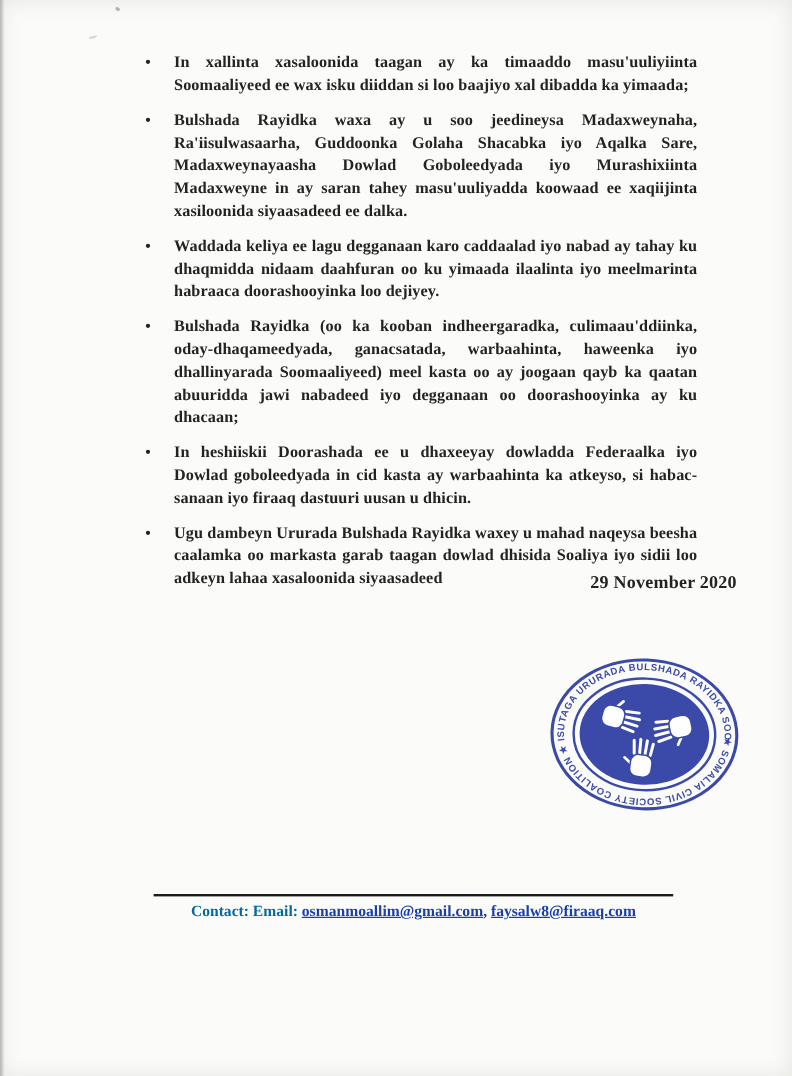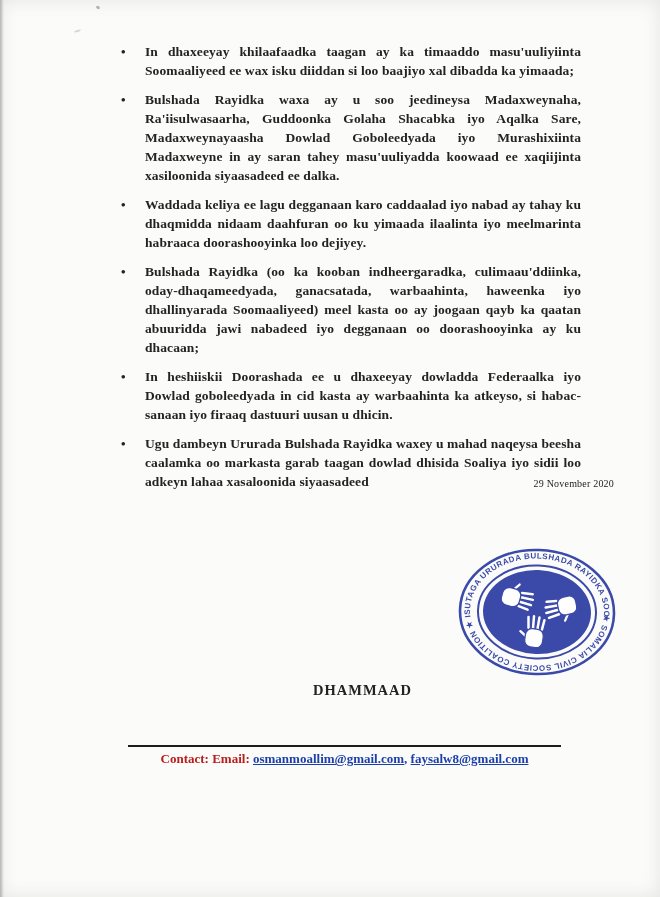--- a/index.html
+++ b/index.html
@@ -34,21 +34,21 @@
     font-size:13px;line-height:19px;
   }
   ul.bullets .btext{
     flex:1 1 auto;
     text-align:justify;
     letter-spacing:.1px;
   }
 
   .date{
     position:absolute;top:478px;right:46px;
-    font-size:10px;font-weight:400;letter-spacing:.2px;
+    font-size:15px;font-weight:700;letter-spacing:.2px;
   }
 
   .seal{
     position:absolute;left:455px;top:545px;
     width:164px;height:134px;
     opacity:.93;
   }
 
   .end-label{
     position:absolute;left:145px;top:682px;width:435px;
@@ -60,41 +60,41 @@
   .rule{
     position:absolute;left:128px;top:0;width:433px;height:2px;
     background:#1c1c1c;
   }
   .contact-line{
     position:absolute;left:128px;top:6px;width:433px;
     text-align:center;
     font-size:13px;font-weight:700;
     white-space:nowrap;
   }
-  .contact-line .clabel{color:#b91c1c;}
+  .contact-line .clabel{color:#0369a1;}
   .contact-line a.email{
     color:#1a3faa;
     text-decoration:underline;
     cursor:pointer;
   }
   .contact-line .sep{color:#1a3faa;}
 </style>
 </head>
 <body>
 
 <div class="page">
 
   <div class="edge-left"></div>
   <div class="speck s1"></div>
   <div class="speck s2"></div>
 
   <ul class="bullets">
     <li>
       <span class="marker">•</span>
-      <span class="btext">In dhaxeeyay khilaafaadka taagan ay ka timaaddo masu'uuliyiinta Soomaaliyeed ee wax isku diiddan si loo baajiyo xal dibadda ka yimaada;</span>
+      <span class="btext">In xallinta xasaloonida taagan ay ka timaaddo masu'uuliyiinta Soomaaliyeed ee wax isku diiddan si loo baajiyo xal dibadda ka yimaada;</span>
     </li>
     <li>
       <span class="marker">•</span>
       <span class="btext">Bulshada Rayidka waxa ay u soo jeedineysa Madaxweynaha, Ra'iisulwasaarha, Guddoonka Golaha Shacabka iyo Aqalka Sare, Madaxweynayaasha Dowlad Goboleedyada iyo Murashixiinta Madaxweyne in ay saran tahey masu'uuliyadda koowaad ee xaqiijinta xasiloonida siyaasadeed ee dalka.</span>
     </li>
     <li>
       <span class="marker">•</span>
       <span class="btext">Waddada keliya ee lagu degganaan karo caddaalad iyo nabad ay tahay ku dhaqmidda nidaam daahfuran oo ku yimaada ilaalinta iyo meelmarinta habraaca doorashooyinka loo dejiyey.</span>
     </li>
     <li>
@@ -135,24 +135,23 @@
       <ellipse rx="54" ry="42" fill="#2d3da3"></ellipse>
     </g>
 
     <g transform="translate(82,67)">
       <use href="#handShape" transform="translate(-19,-13) rotate(105)"></use>
       <use href="#handShape" transform="translate(23,-5) rotate(258)"></use>
       <use href="#handShape" transform="translate(-2,19) rotate(8)"></use>
     </g>
   </svg>
 
-  <div class="end-label">DHAMMAAD</div>
 
   <div class="footer">
     <div class="rule"></div>
     <div class="contact-line">
       <span class="clabel">Contact: Email:</span>
       <a class="email">osmanmoallim@gmail.com</a><span class="sep">,</span>
-      <a class="email">faysalw8@gmail.com</a>
+      <a class="email">faysalw8@firaaq.com</a>
     </div>
   </div>
 
 </div>
 
 </body></html>

